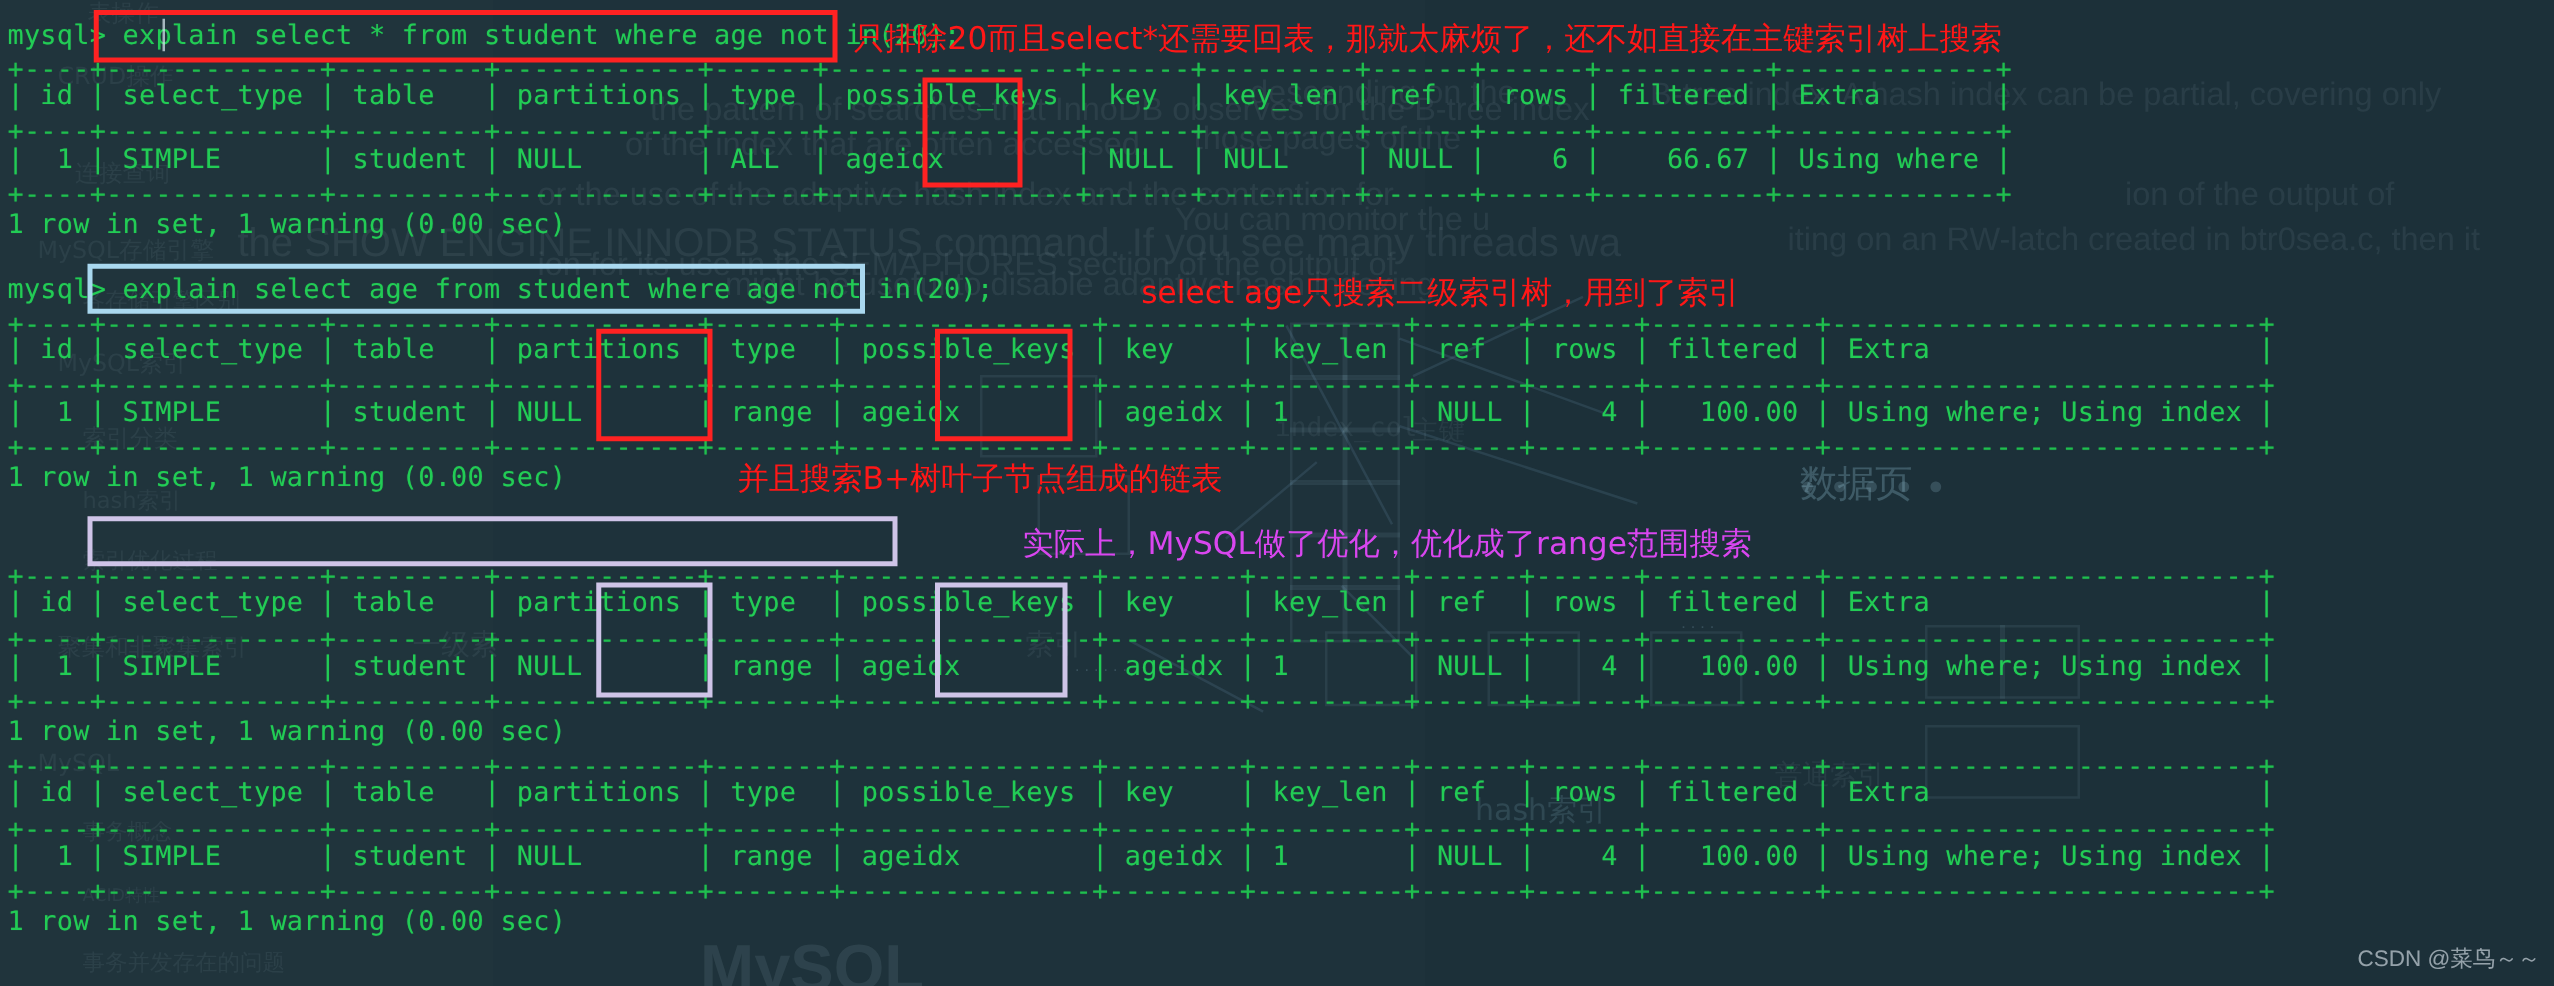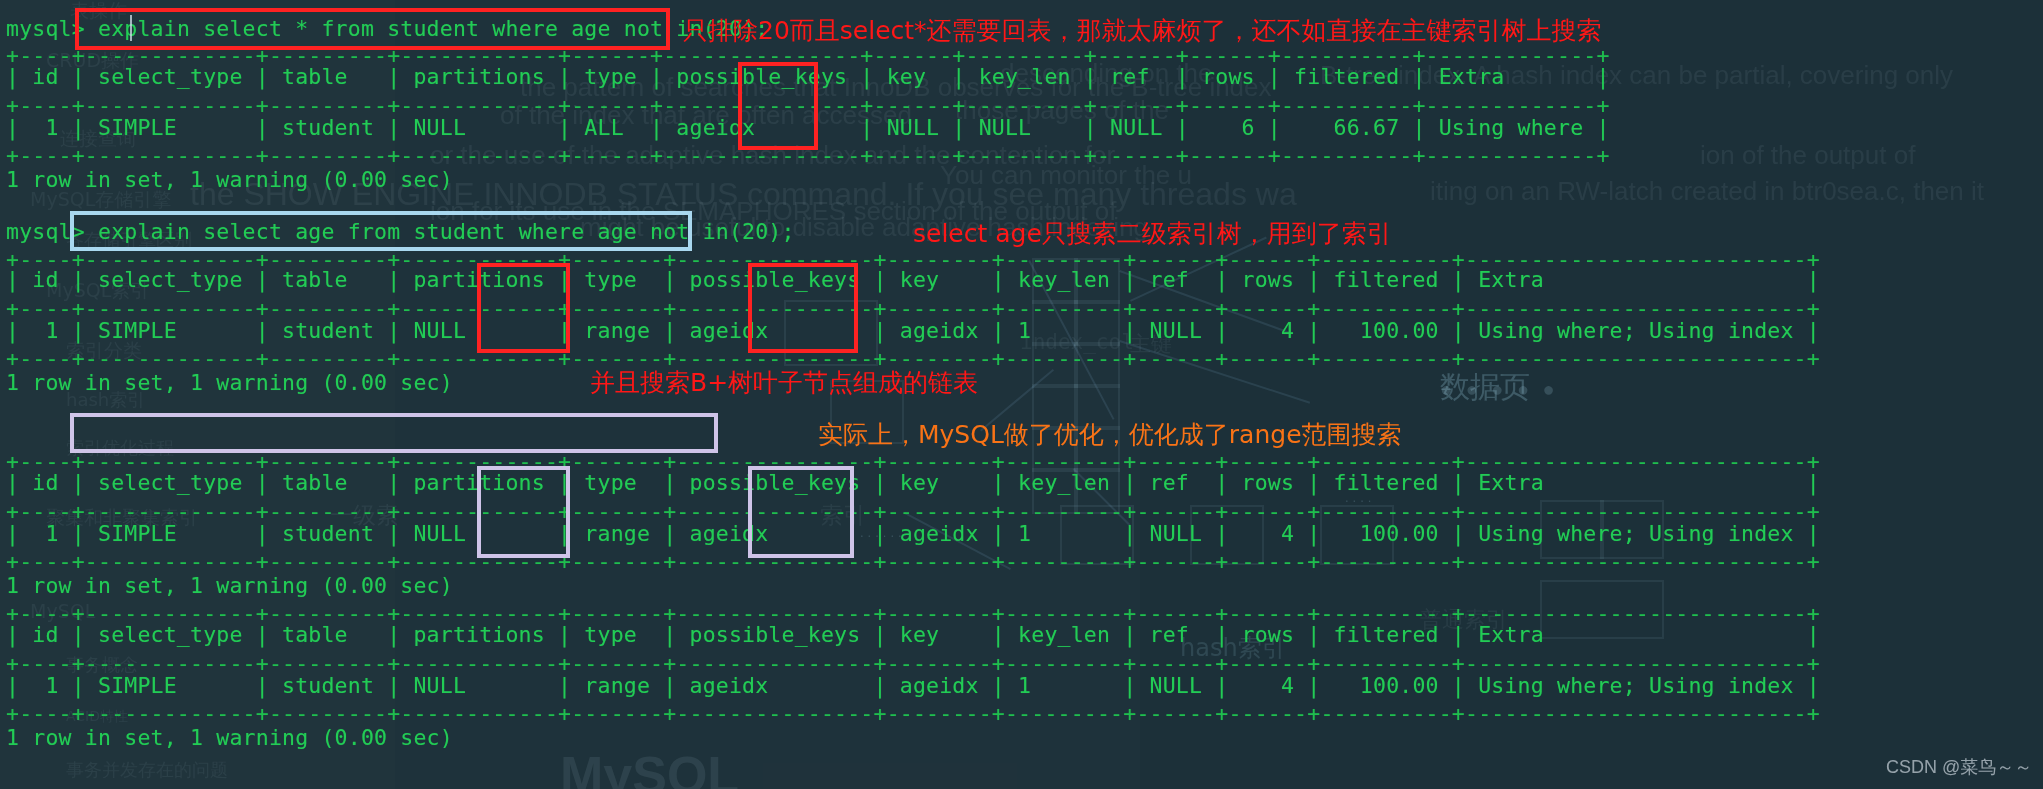--- a/index.html
+++ b/index.html
@@ -67,21 +67,21 @@
   .anno-box{position:absolute;z-index:4;box-sizing:border-box;}
   .box-red{border:4px solid #ff2222;}
   .box-blue{border:4px solid #a9d8ef;}
   .box-lav{border:4px solid #cfc4e8;}
   
   .anno-text{
     position:absolute;z-index:5;white-space:nowrap;
     font-family:"DejaVu Sans","Liberation Sans",sans-serif;
   }
   .anno-red{color:#ff1717;font-size:25px;}
-  .anno-white{color:#f97316;font-size:25px;}
+  .anno-white{color:#d946ef;font-size:25px;}
   .watermark{
     position:absolute;z-index:6;
     color:rgba(225,232,240,0.62);
     font-family:"Liberation Sans","DejaVu Sans",sans-serif;
     font-size:18px;white-space:nowrap;
   }
   .cursor{
     position:absolute;z-index:6;
     width:2px;height:26px;background:rgba(210,225,235,0.75);
   }

